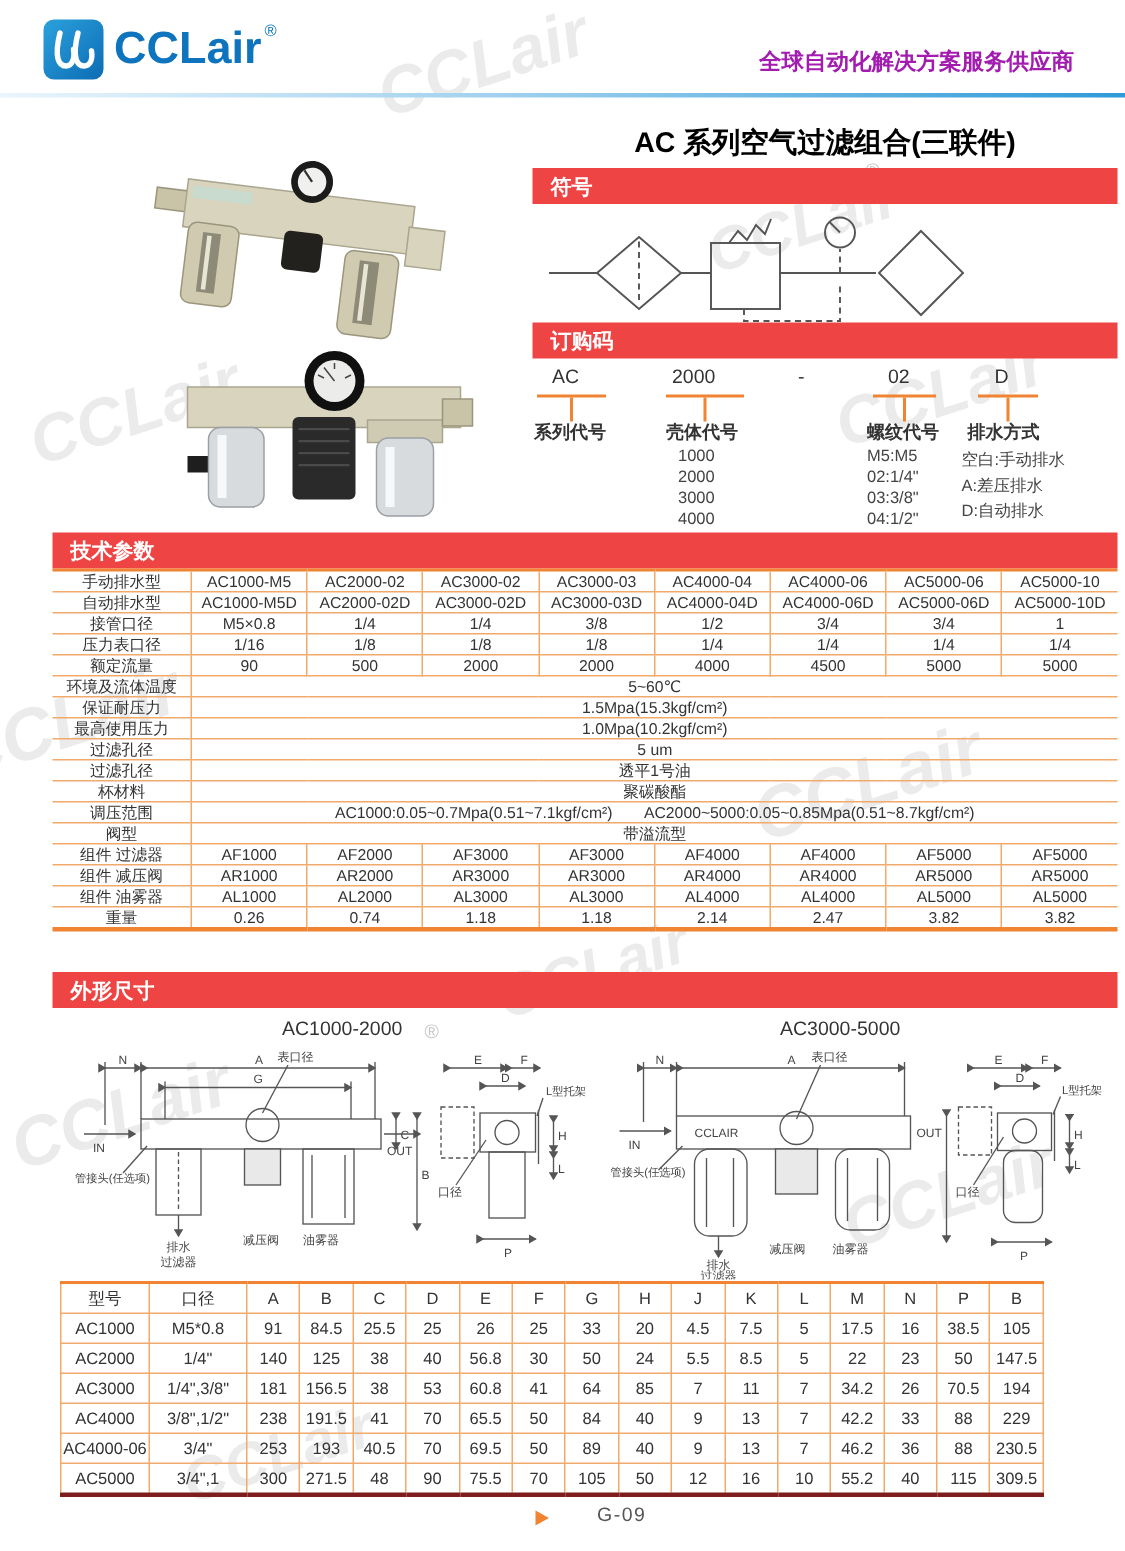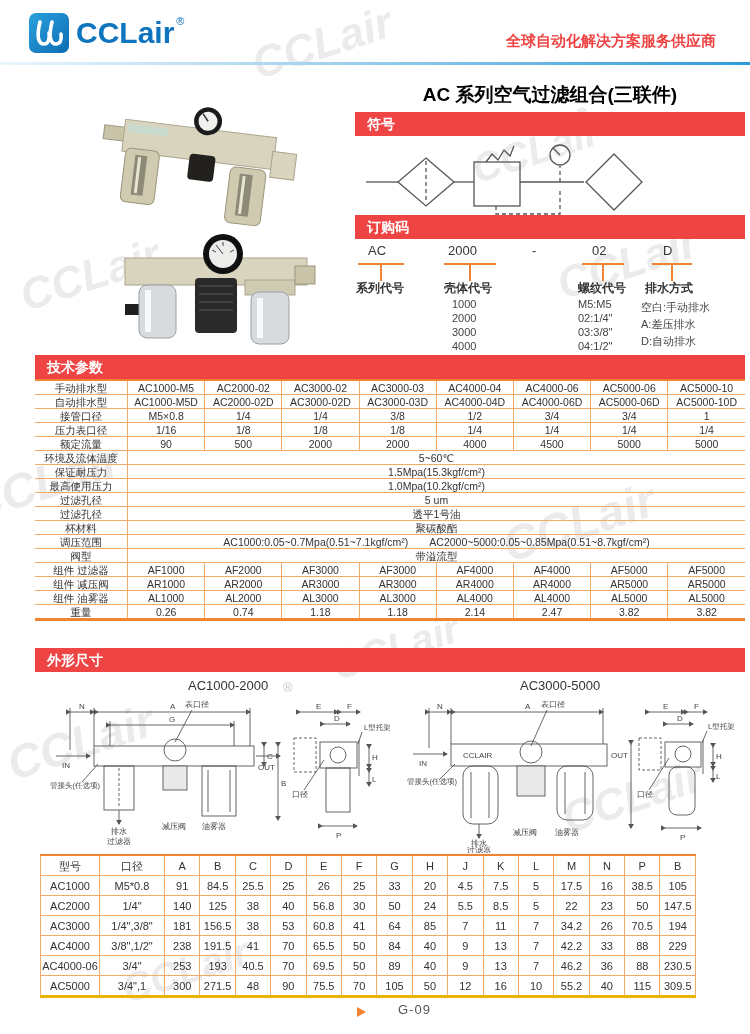--- a/index.html
+++ b/index.html
@@ -2,21 +2,21 @@
 <html><head>
 <meta charset="utf-8">
 <style>
   html,body{margin:0;padding:0;background:#fff;}
   .page{position:relative;width:750px;height:1034px;background:#fff;overflow:hidden;
         font-family:"Liberation Sans","DejaVu Sans",sans-serif;color:#333;}
   
   .logo{position:absolute;left:28px;top:12px;display:flex;align-items:center;}
   .logo-text{font-size:30px;font-weight:bold;color:#0d74bd;letter-spacing:0;margin-left:6px;}
   .logo-reg{font-size:11px;color:#0d74bd;vertical-align:top;position:relative;top:-12px;margin-left:2px;}
-  .tagline{position:absolute;right:34px;top:32px;font-size:15px;font-weight:bold;color:#ef4444;}
+  .tagline{position:absolute;right:34px;top:32px;font-size:15px;font-weight:bold;color:#a21caf;}
   .hdr-line{position:absolute;left:0;top:62px;width:750px;height:3px;
             background:linear-gradient(90deg,#eaf5fc,#9fd0ee 45%,#2e9ad8);}
   
   .secbar{position:absolute;height:24px;background:#ef4444;color:#fff;font-weight:bold;
           font-size:14px;line-height:24px;padding-left:12px;box-sizing:border-box;}
   .page-title{position:absolute;left:355px;top:82px;width:390px;text-align:center;
               font-size:19px;font-weight:bold;color:#000;}
   
   .code{position:absolute;top:243px;font-size:13px;color:#333;}
   .tee{position:absolute;height:16px;border-top:2px solid #f08432;}
@@ -29,21 +29,21 @@
   table{border-collapse:collapse;table-layout:fixed;}
   .tech{position:absolute;left:35px;top:379px;width:710px;font-size:10.5px;}
   .tech td{border:1px solid #f2aa6a;text-align:center;padding:0 2px;height:13px;line-height:12px;color:#333;}
   .tech td:first-child{border-left:none;width:88px;}
   .tech td:last-child{border-right:none;}
   .tech tr:first-child td{border-top:2px solid #f08432;}
   .tech tr:last-child td{border-bottom:3px solid #f08432;}
   .dimt{position:absolute;left:40px;top:854px;width:656px;font-size:11px;}
   .dimt td{border:1px solid #f2aa6a;text-align:center;height:19px;line-height:18px;color:#333;padding:0 1px;}
   .dimt tr:first-child td{border-top:2px solid #f08432;}
-  .dimt tr:last-child td{border-bottom:3px solid #eab308;}
+  .dimt tr:last-child td{border-bottom:3px solid #7f1d1d;}
   .dimt td.c0{width:56px;} .dimt td.c1{width:62px;}
   .draw-title{position:absolute;top:678px;font-size:13px;color:#333;}
   
   .pg-tri{position:absolute;left:357px;top:1007px;width:0;height:0;
           border-left:9px solid #f08432;border-top:5px solid transparent;border-bottom:5px solid transparent;}
   .pg-num{position:absolute;left:374px;top:1002px;font-size:13px;color:#555;letter-spacing:1px;margin-left:24px;}
   .copyright{position:absolute;left:560px;top:1002px;width:178px;text-align:right;
              font-size:13px;font-weight:bold;color:#222;}
   
   .wm{position:absolute;font-style:italic;font-weight:bold;color:#c4c4c4;opacity:.33;

